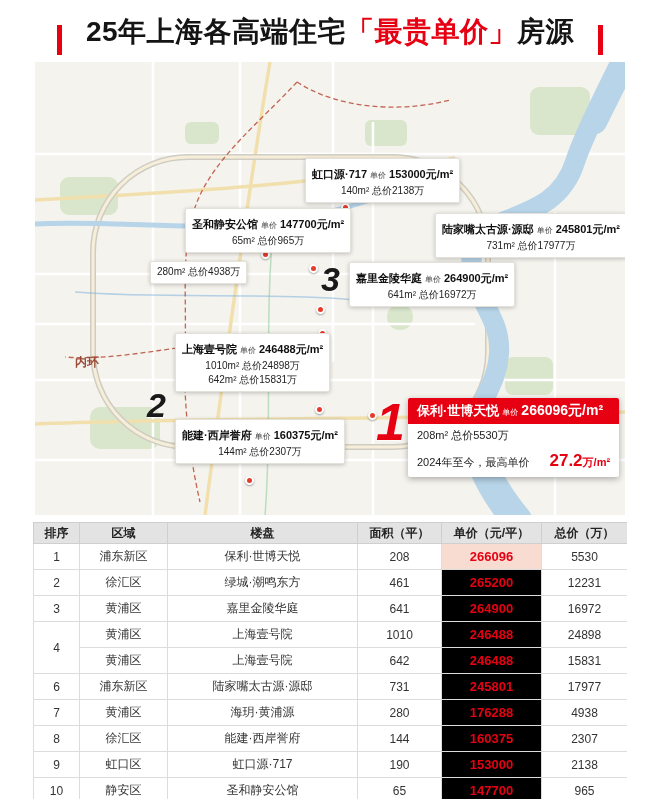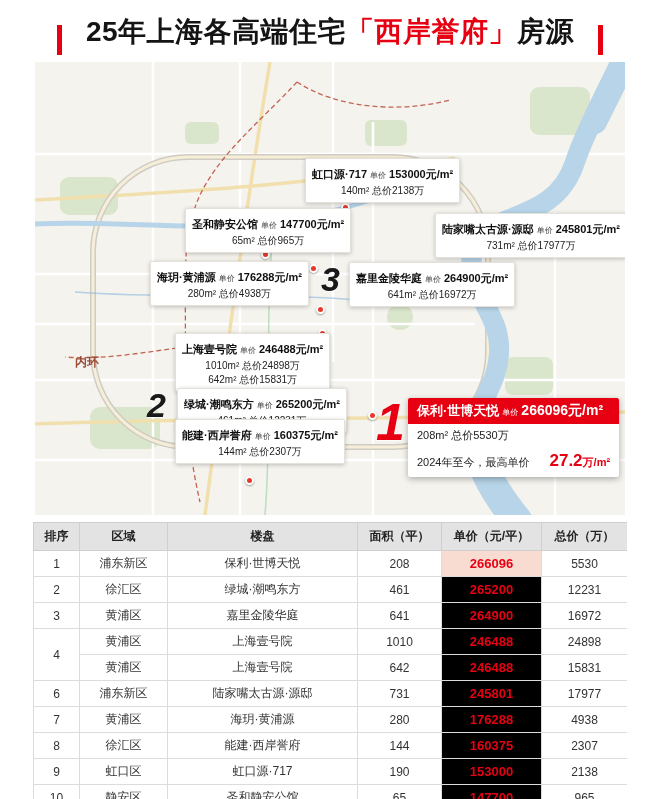--- a/index.html
+++ b/index.html
@@ -48,34 +48,34 @@
   .f-note{ font-size:11px; color:#222; }
   .f-note .big{ font-size:17px; font-weight:800; color:var(--accent);margin-left:20px; }
   .f-note .suffix{ font-size:11px; font-weight:700; color:var(--accent); }
   .ring-label{ position:absolute; z-index:2; left:40px; top:292px;
     font-size:12px; font-weight:600; color:#9a4b38; }
 
   
   .table-wrap{ position:absolute; left:33px; top:522px; width:594px; height:277px; overflow:hidden; }
   table{ width:594px; border-collapse:collapse; table-layout:fixed; }
   th{ background:#e3e3e3; border:1px solid #cfcfcf; font-size:12px; font-weight:700;
-    color:#222; height:28px; text-align:center; }
+    color:#222; height:21px; text-align:center; }
   td{ background:#fff; border:1px solid #dcdcdc; font-size:12px; color:#333;
     height:26px; text-align:center; overflow:hidden; white-space:nowrap; }
   td.price{ background:#000000; color:var(--accent); font-weight:700; font-size:13px; }
   tr.first td.price{ background:#f8dcd2; }
 </style>
 </head>
 <body>
 
 <div class="page">
 
   <div class="title-row">
     <span class="title-bar left"></span>
-    <h1 class="page-title"><span>25年上海各高端住宅</span><span class="hl">「西岸誉府」</span><span>房源</span></h1>
+    <h1 class="page-title"><span>25年上海各高端住宅</span><span class="hl">「最贵单价」</span><span>房源</span></h1>
     <span class="title-bar right"></span>
   </div>
 
   <div class="map-wrap">
     <svg class="map-svg" width="590" height="453" viewBox="0 0 590 453">
       <rect x="0" y="0" width="590" height="453" fill="#f5f3ee"></rect>
       <g fill="#d9e6cb">
         <rect x="25" y="115" width="58" height="38" rx="9"></rect>
         <rect x="55" y="345" width="70" height="42" rx="10"></rect>
         <rect x="495" y="25" width="60" height="48" rx="9"></rect>
@@ -143,41 +143,36 @@
       <div><span class="c-name">圣和静安公馆</span><span class="c-lab">单价</span><span class="c-price">147700元/m²</span></div>
       <div class="c-detail">65m² 总价965万</div>
     </div>
 
     <div class="callout" style="left:400px;top:151px">
       <div><span class="c-name">陆家嘴太古源·源邸</span><span class="c-lab">单价</span><span class="c-price">245801元/m²</span></div>
       <div class="c-detail">731m² 总价17977万</div>
     </div>
 
     <div class="callout" style="left:115px;top:199px">
-      <div><span class="c-name">海玥·黄浦源</span><span class="c-lab">单价</span><span class="c-price">176288元/m²</span></div>
       <div class="c-detail">280m² 总价4938万</div>
     </div>
 
     <span class="badge b3" style="left:286px;top:200px">3</span>
     <div class="callout" style="left:314px;top:200px">
       <div><span class="c-name">嘉里金陵华庭</span><span class="c-lab">单价</span><span class="c-price">264900元/m²</span></div>
       <div class="c-detail">641m² 总价16972万</div>
     </div>
 
     <div class="callout" style="left:140px;top:271px">
       <div><span class="c-name">上海壹号院</span><span class="c-lab">单价</span><span class="c-price">246488元/m²</span></div>
       <div class="c-detail">1010m² 总价24898万</div>
       <div class="c-detail">642m² 总价15831万</div>
     </div>
 
     <span class="badge b2" style="left:112px;top:326px">2</span>
-    <div class="callout" style="left:142px;top:326px">
-      <div><span class="c-name">绿城·潮鸣东方</span><span class="c-lab">单价</span><span class="c-price">265200元/m²</span></div>
-      <div class="c-detail">461m² 总价12231万</div>
-    </div>
 
     <div class="callout" style="left:140px;top:357px">
       <div><span class="c-name">能建·西岸誉府</span><span class="c-lab">单价</span><span class="c-price">160375元/m²</span></div>
       <div class="c-detail">144m² 总价2307万</div>
     </div>
 
     <span class="badge b1" style="left:341px;top:334px">1</span>
     <div class="featured" style="left:373px;top:336px">
       <div class="f-strip">
           <span class="f-name">保利·世博天悦</span>

